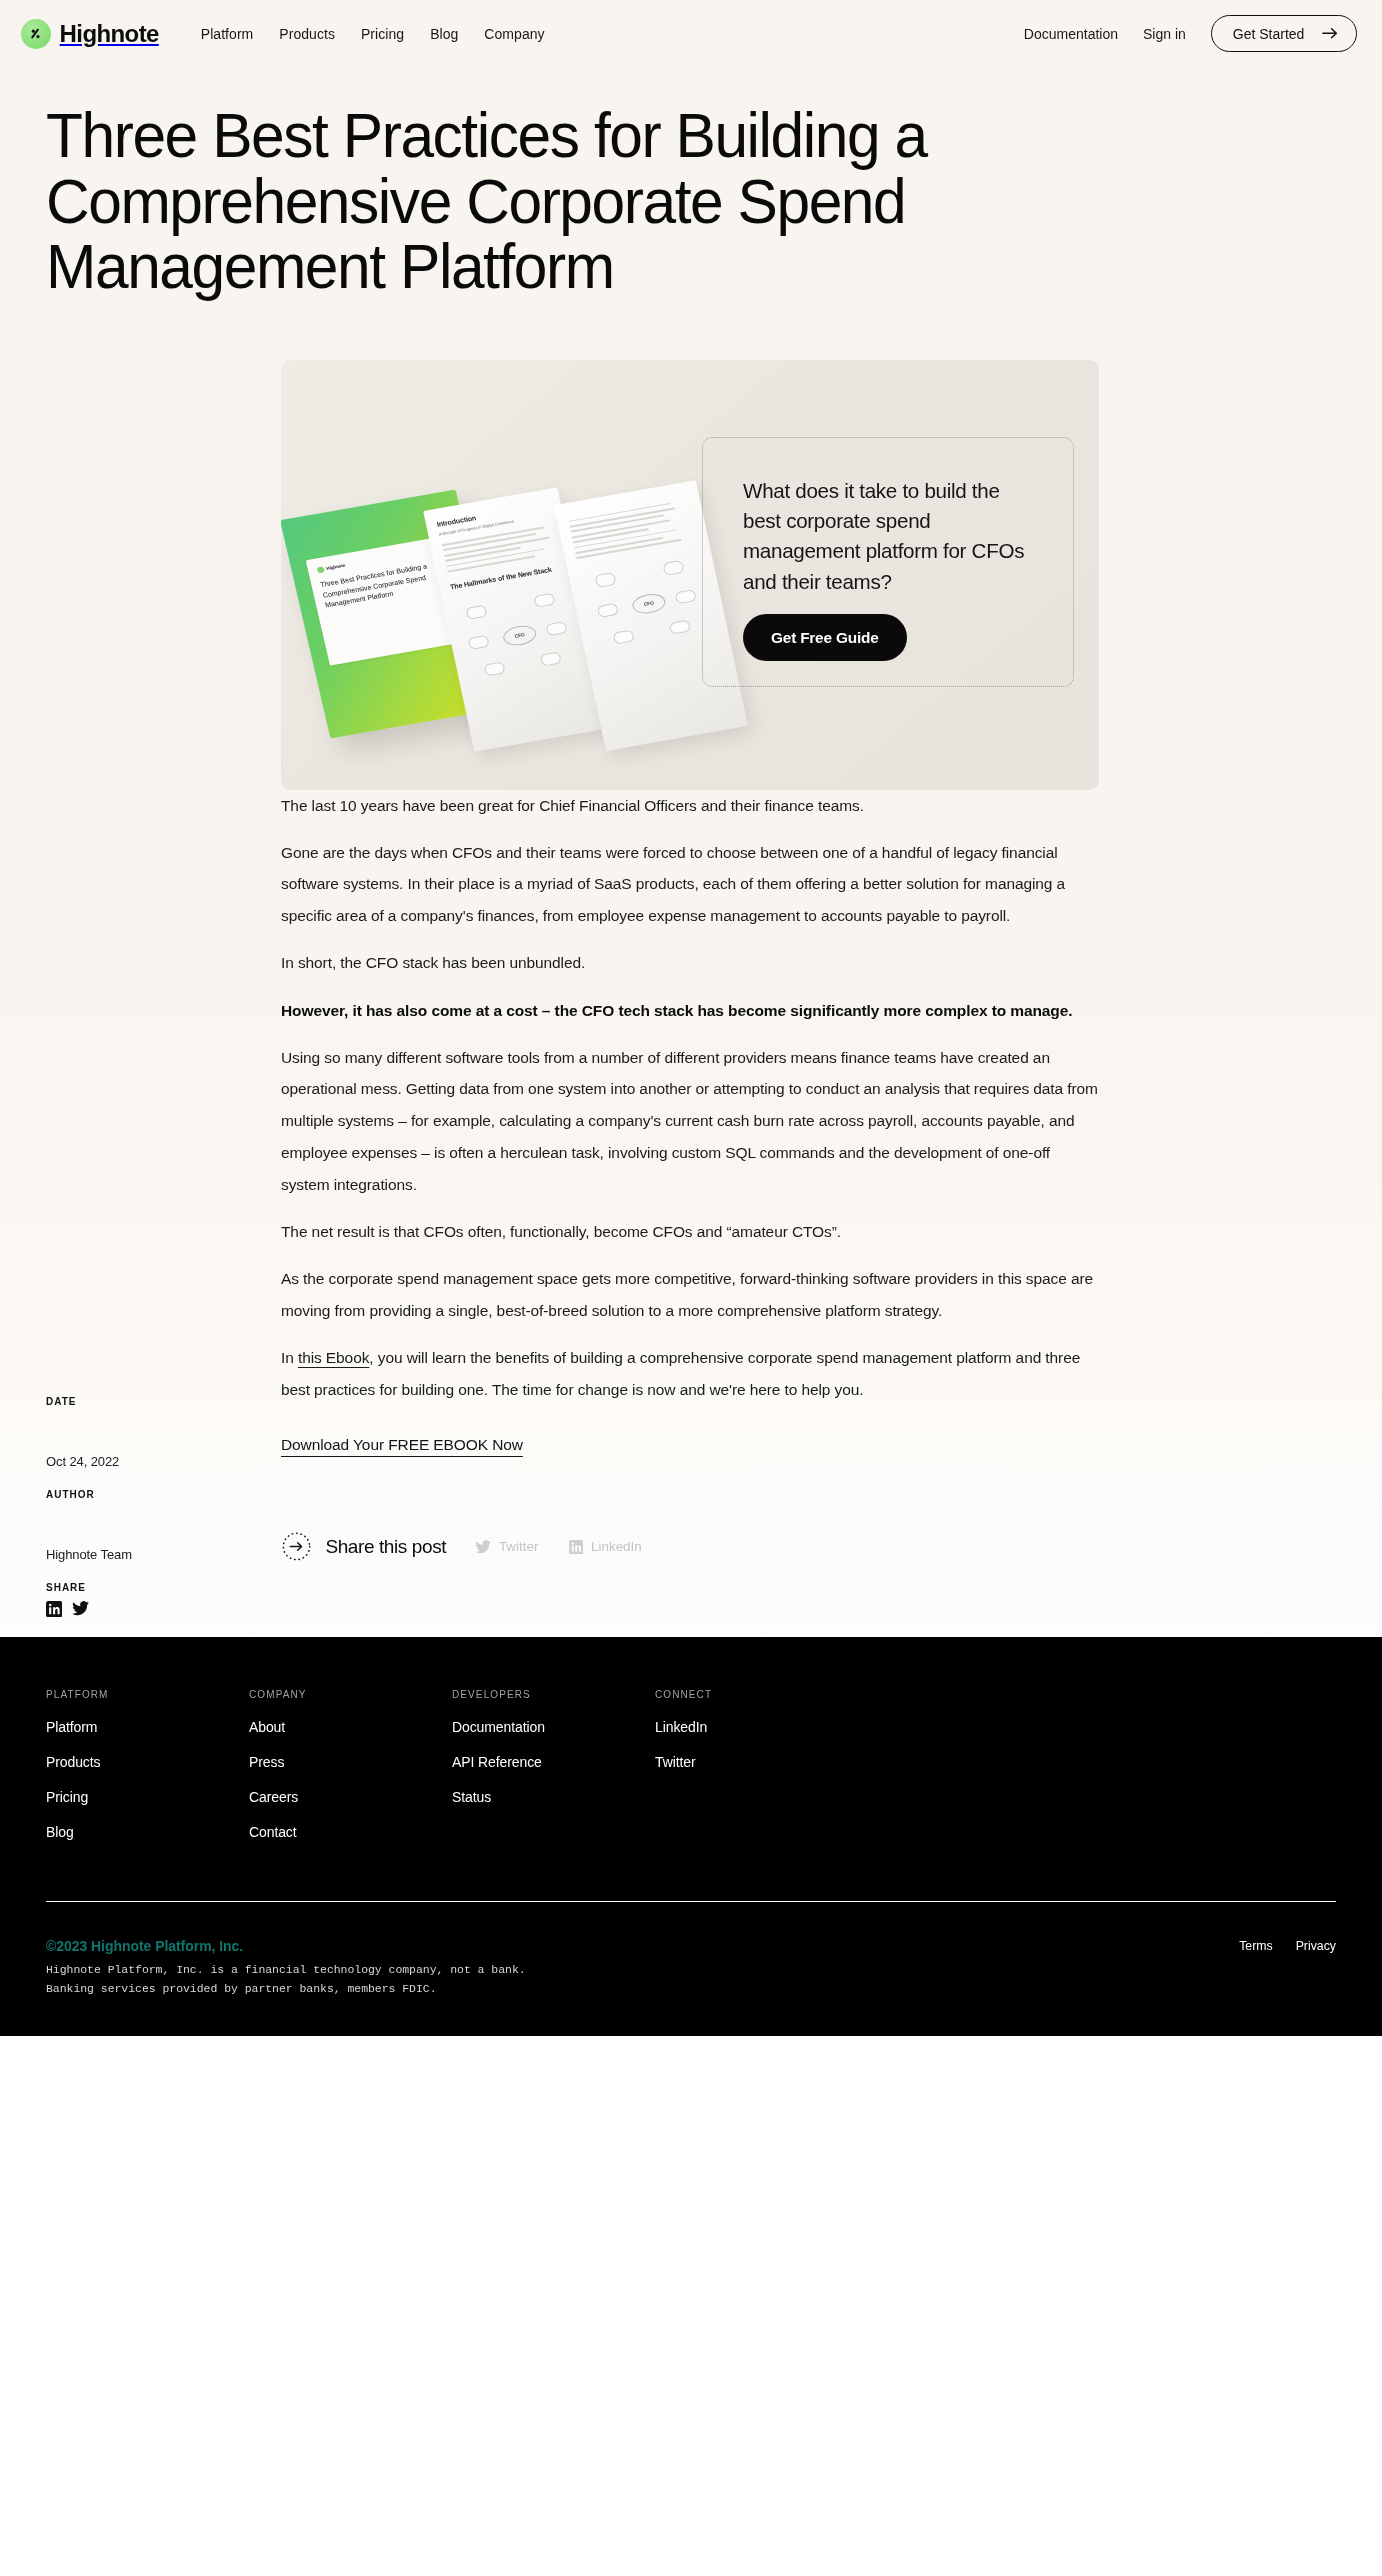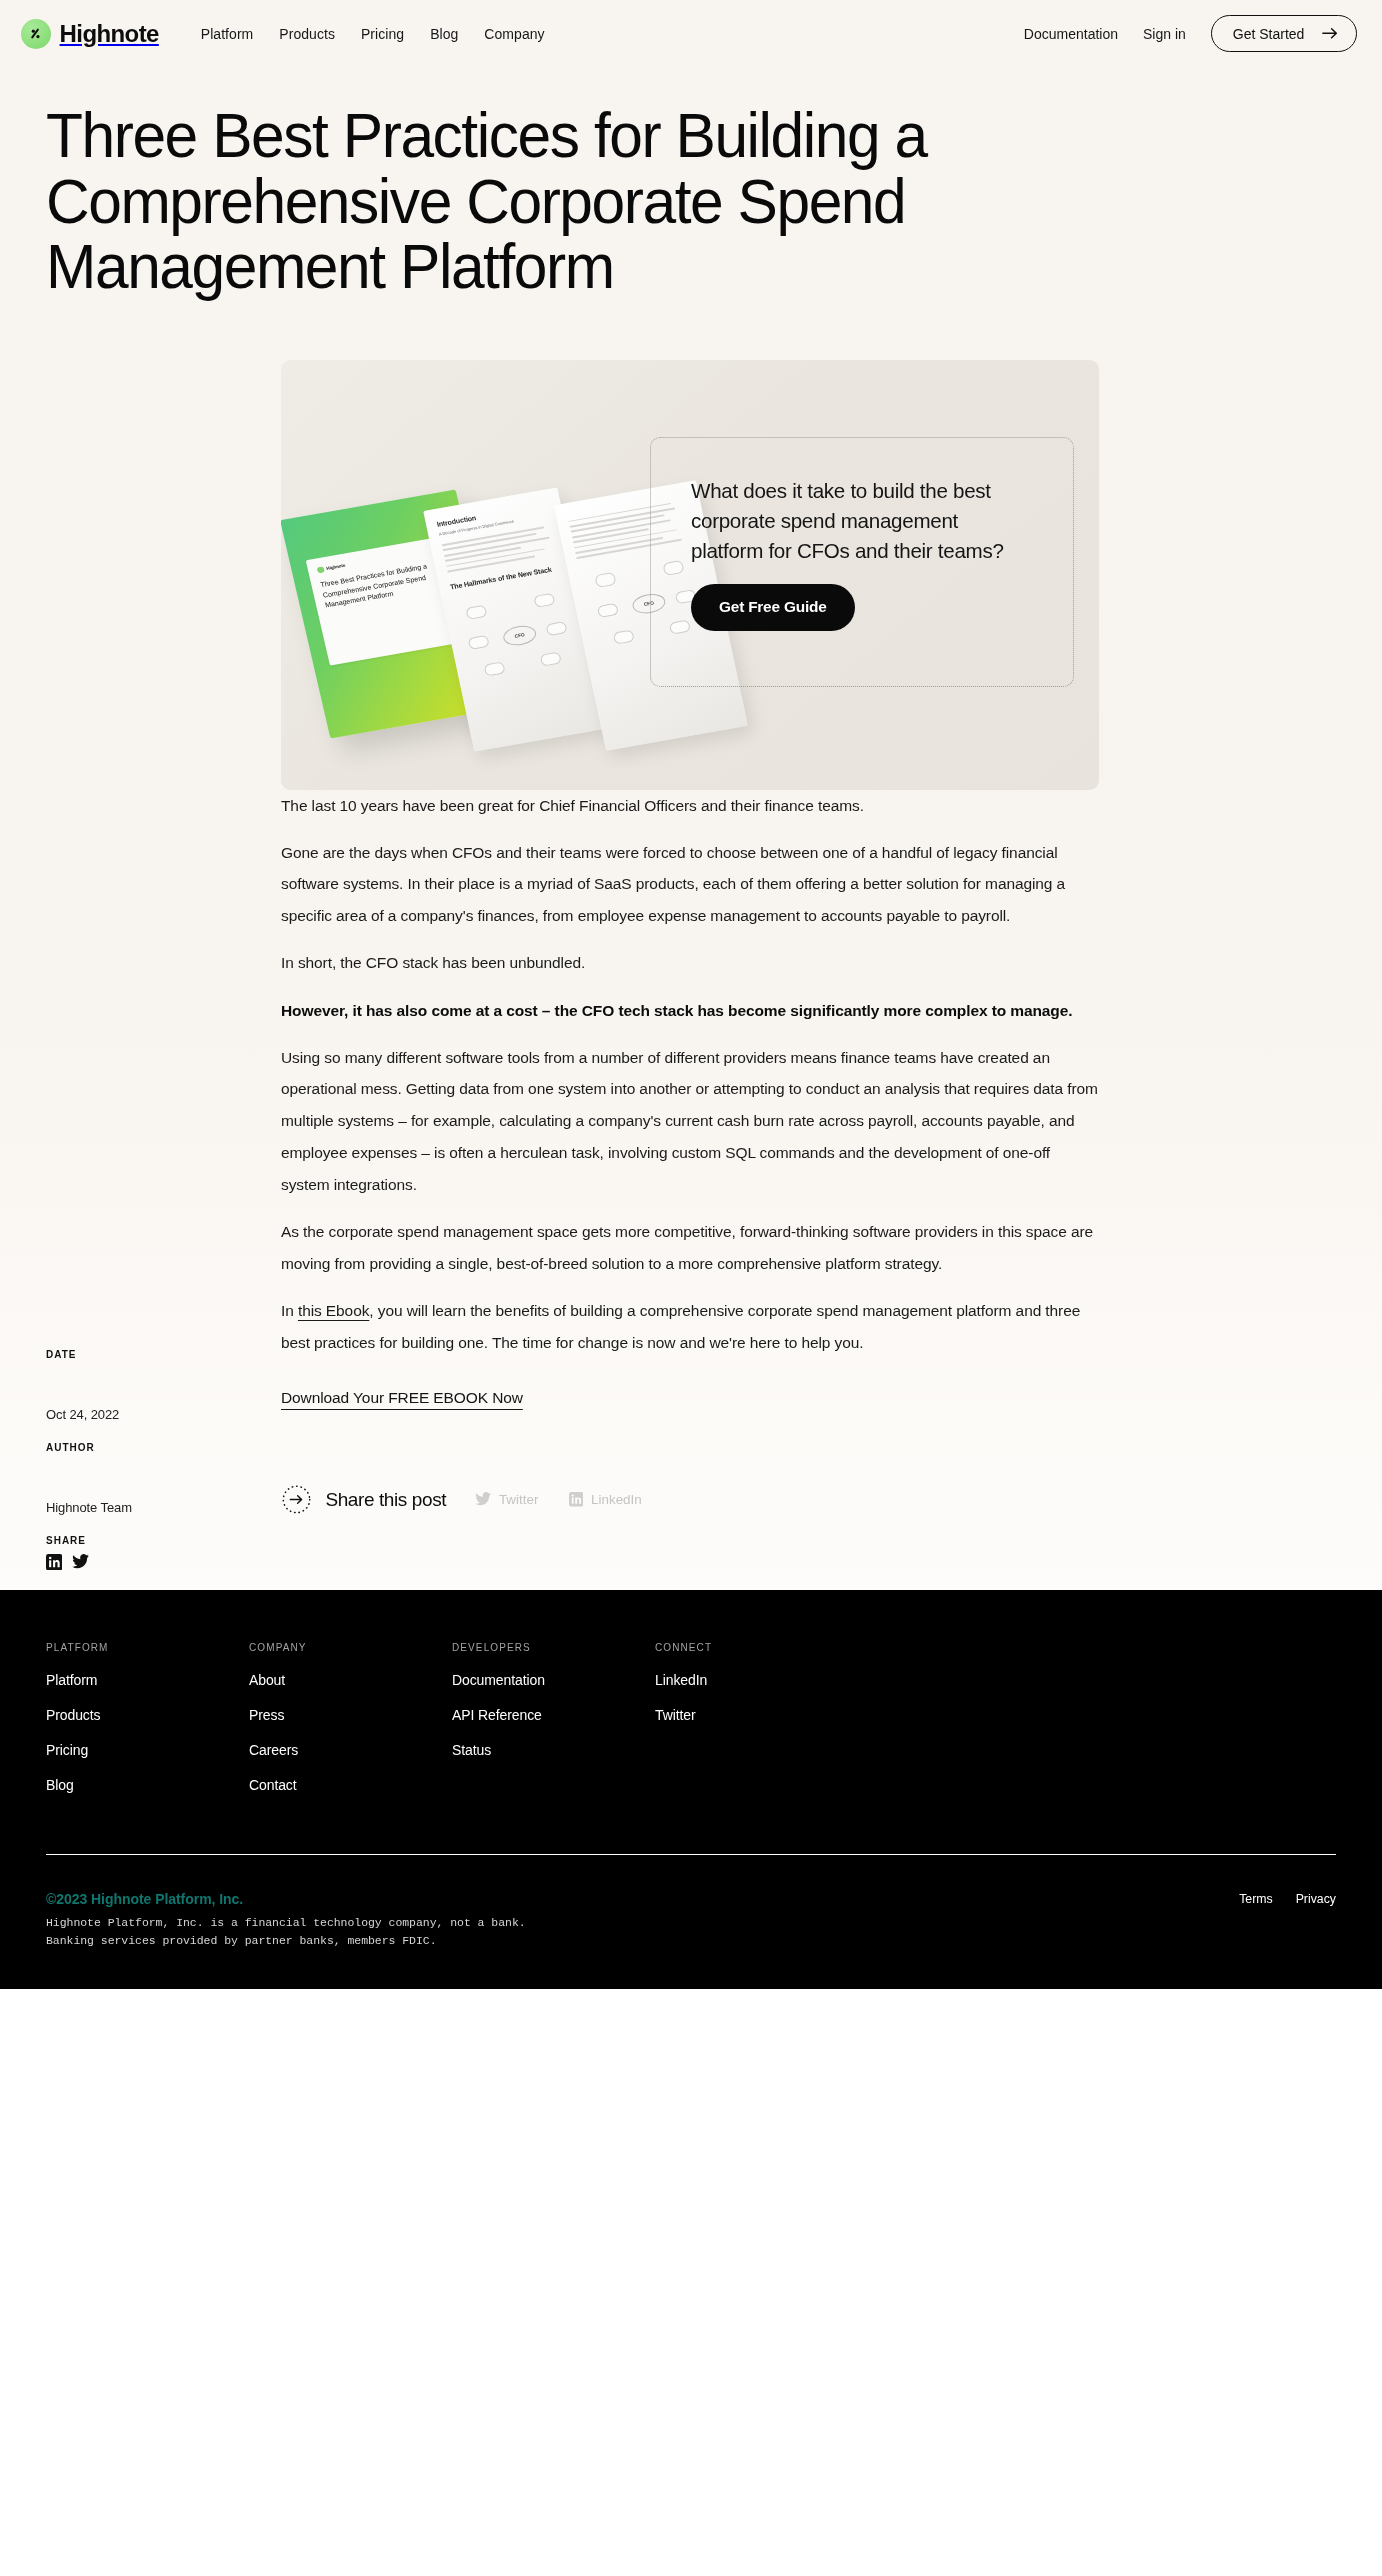--- a/index.html
+++ b/index.html
@@ -252,21 +252,21 @@
   .dn1 { left: 3.8px;  top: 5.8px; }
   .dn2 { left: 73px; top: 5.8px; }
   .dn3 { left: 0px;  top: 36px; }
   .dn4 { left: 79px; top: 36px; }
   .dn5 { left: 9.6px; top: 65px; }
   .dn6 { left: 67px; top: 65px; }
 
   .cta-box {
     position: absolute;
     right: 25px; top: 77px;
-    width: 424px; height: 250px;
+    width: 372px; height: 250px;
     border: 1.5px dotted #9d9a94;
     border-radius: 10.6px;
     padding: 38px 40px 0 40px;
   }
   .cta-text {
     font-size: 20.6px;
     line-height: 1.48;
     color: #151515;
     letter-spacing: -0.3px;
     font-family: "Liberation Sans Narrow", "Liberation Sans", sans-serif;
@@ -543,20 +543,21 @@
           <button class="cta-btn">Get Free Guide</button>
         </div>
       </div>
 
       <div class="body-text">
         <p>The last 10 years have been great for Chief Financial Officers and their finance teams.</p>
         <p>Gone are the days when CFOs and their teams were forced to choose between one of a handful of legacy financial software systems. In their place is a myriad of SaaS products, each of them offering a better solution for managing a specific area of a company's finances, from employee expense management to accounts payable to payroll.</p>
         <p>In short, the CFO stack has been unbundled.</p>
         <p class="strong">However, it has also come at a cost – the CFO tech stack has become significantly more complex to manage.</p>
         <p>Using so many different software tools from a number of different providers means finance teams have created an operational mess. Getting data from one system into another or attempting to conduct an analysis that requires data from multiple systems – for example, calculating a company's current cash burn rate across payroll, accounts payable, and employee expenses – is often a herculean task, involving custom SQL commands and the development of one-off system integrations.</p>
+        <p>The net result is that CFOs often, functionally, become CFOs and “amateur CTOs”.</p>
         <p>As the corporate spend management space gets more competitive, forward-thinking software providers in this space are moving from providing a single, best-of-breed solution to a more comprehensive platform strategy.</p>
 
         <p><span>In </span><a class="inline-link" href="#">this Ebook</a><span>, you will learn the benefits of building a comprehensive corporate spend management platform and three best practices for building one. The time for change is now and we're here to help you.</span></p>
 
         <a class="download-link" href="#">Download Your FREE EBOOK Now</a>
       </div>
 
       <div class="share-bar">
         <svg class="share-arrow-circle" viewBox="0 0 40 40" aria-hidden="true">
           <circle cx="20" cy="20" r="17" fill="none" stroke="#111" stroke-width="2" stroke-linecap="round" stroke-dasharray="0.5 5.2"></circle>

